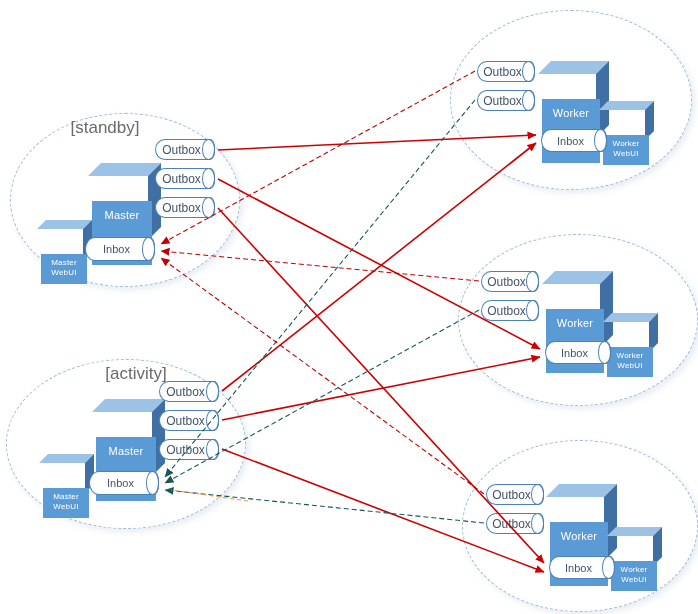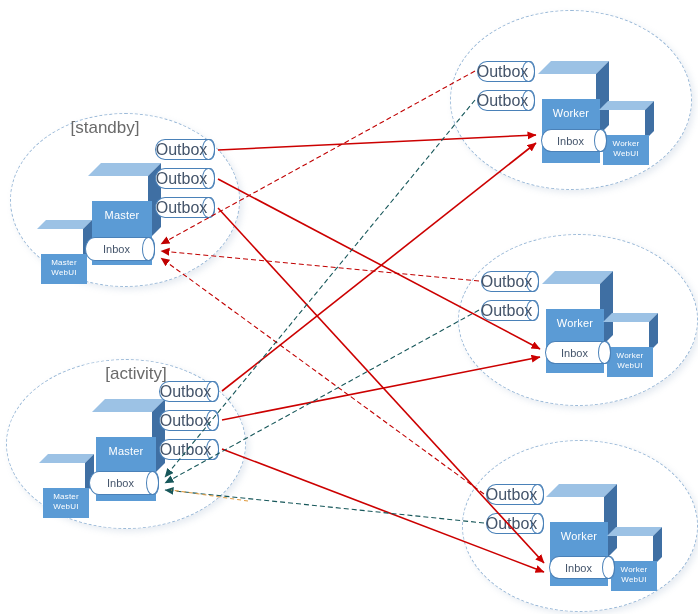--- a/index.html
+++ b/index.html
@@ -35,21 +35,21 @@
     border:1.4px solid var(--c-cyl,#4a81b8);
     border-radius:10px 5px 5px 10px / 50% 40% 40% 50%;
     display:flex;align-items:center;justify-content:center;z-index:3;
   }
   .cyl::after{
     content:"";position:absolute;top:-1.4px;right:-1.4px;width:13px;
     height:calc(100% + 2.8px);border:1.4px solid var(--c-cyl,#4a81b8);
     border-radius:50%;box-sizing:border-box;background:transparent;
   }
   .cyl span{
-    position:relative;z-index:1;font-size:16px;color:#44546a;padding-right:7px;white-space:nowrap;
+    position:relative;z-index:1;font-size:12px;color:#44546a;padding-right:7px;white-space:nowrap;
   }
   .cyl.inbox{z-index:4;text-align:center;}
   .cyl.inbox span{font-size:11px;}
   #edges-svg{position:absolute;left:0;top:0;z-index:6;pointer-events:none;}
 </style>
 </head>
 <body>
 
 <div class="stage">
 

